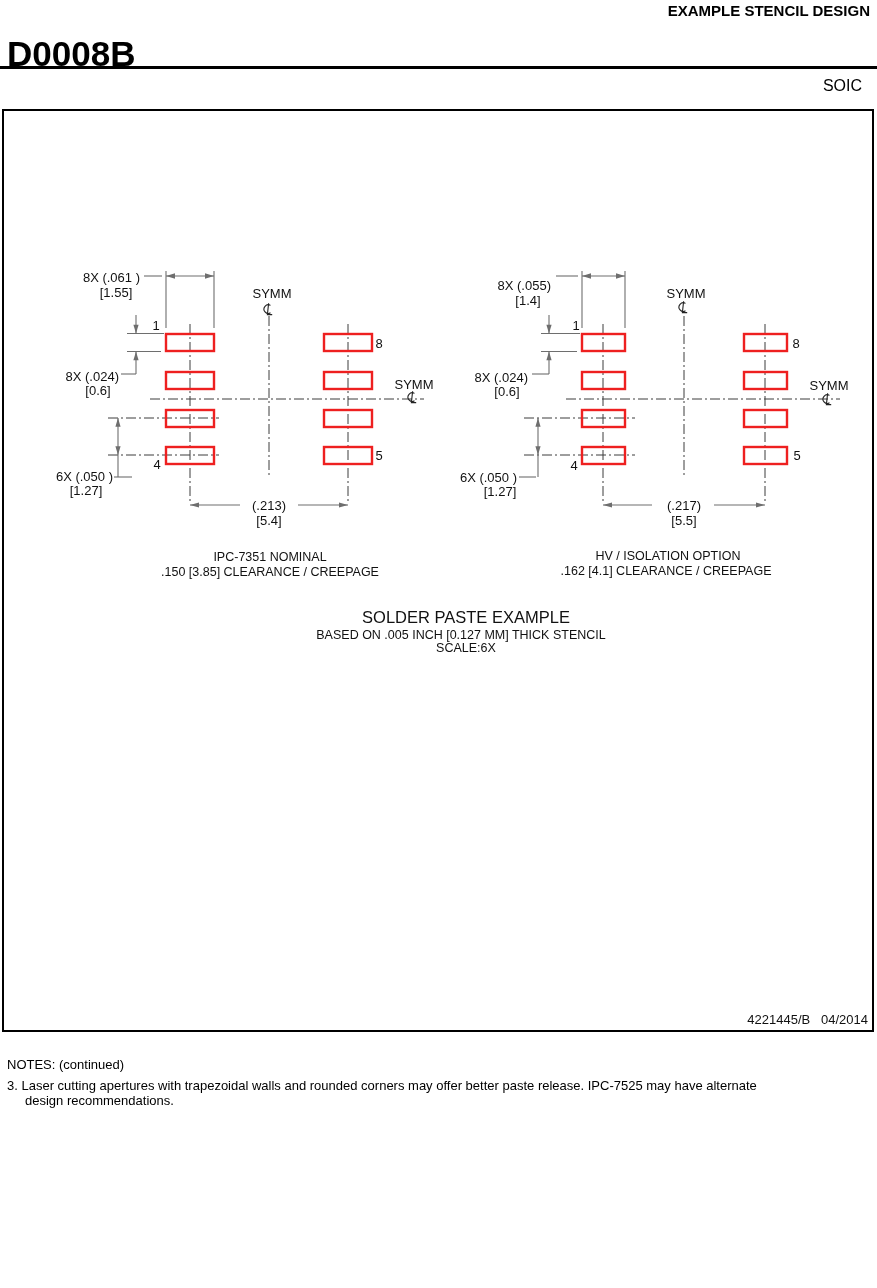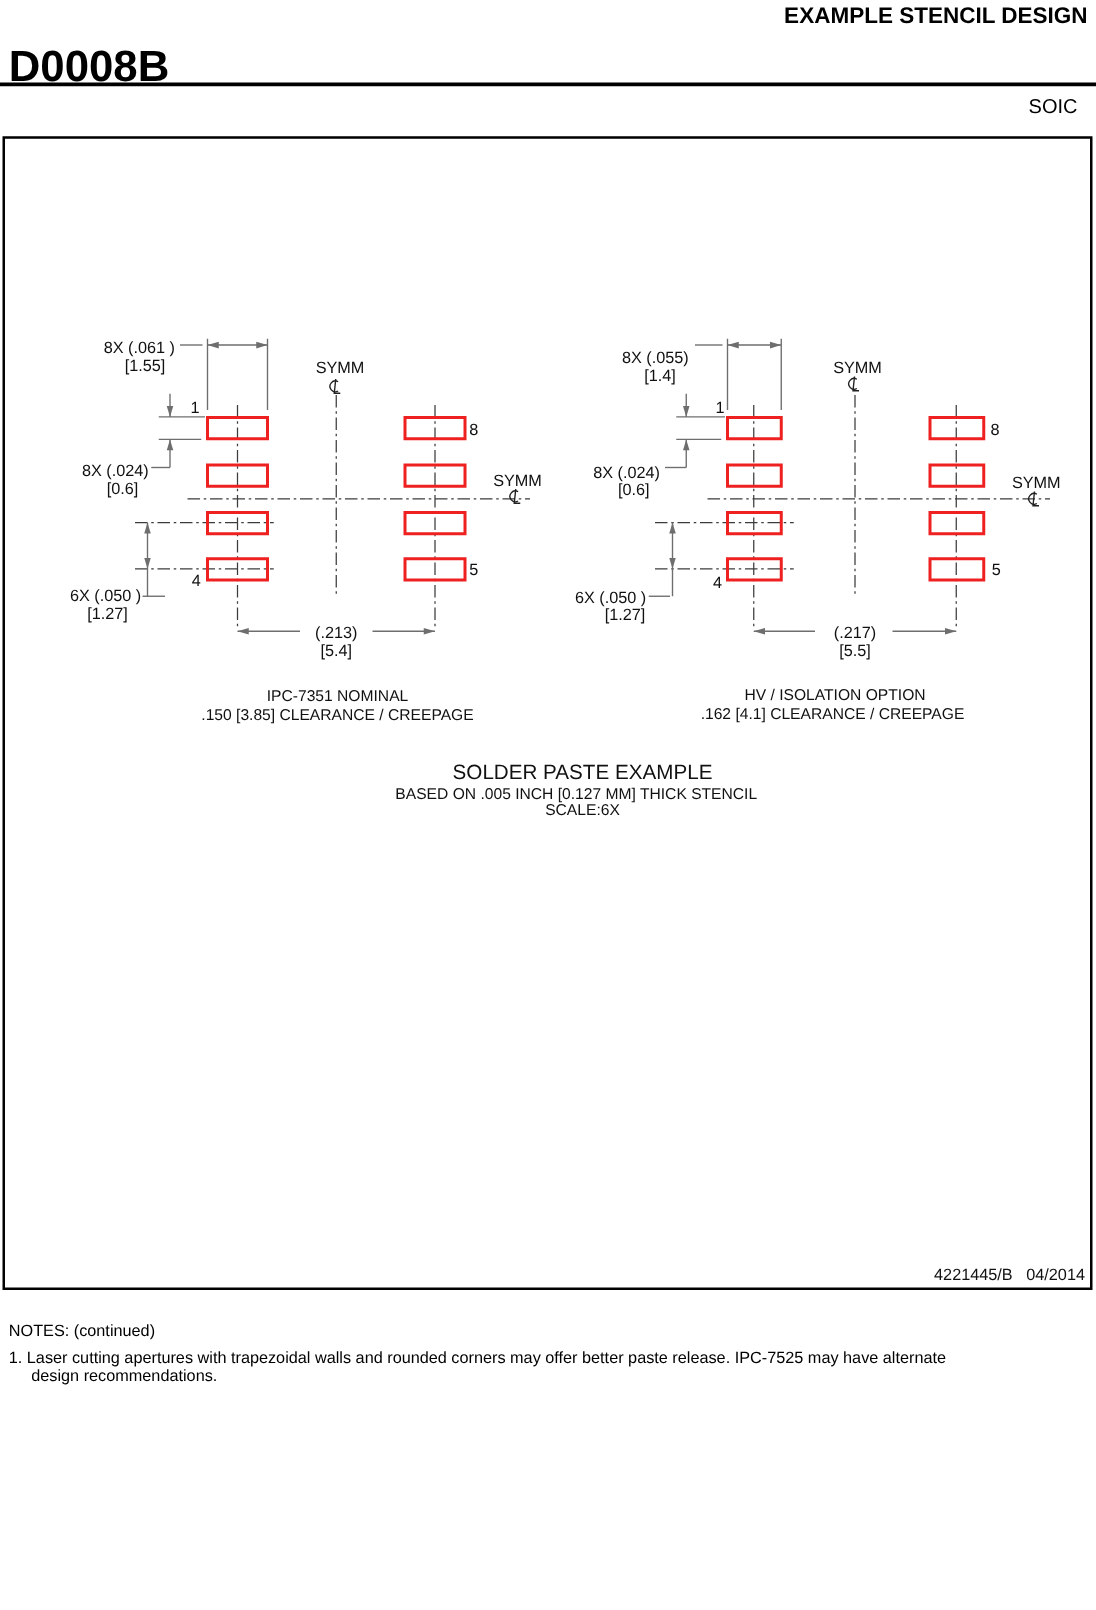--- a/index.html
+++ b/index.html
@@ -1,20 +1,20 @@
 <!DOCTYPE html>
 <html><head>
 <meta charset="utf-8">
 <style>
   html,body { margin:0; padding:0; background:#ffffff; }
   body { width:877px; height:1288px; position:relative; font-family:"Liberation Sans", sans-serif; color:#000; }
   .page { position:absolute; inset:0; width:877px; height:1288px; overflow:hidden; }
 
   
-  .doc-title      { position:absolute; top:2px;  right:7px; font-size:18px; font-weight:bold; letter-spacing:0;text-align:right; }
+  .doc-title      { position:absolute; top:2px;  right:7px; font-size:15px; font-weight:bold; letter-spacing:0;text-align:right; }
   .part-number    { position:absolute; top:34px; left:7px;  font-size:35px; font-weight:bold; }
   .package-title  { position:absolute; top:41px; right:7px; font-size:19px; font-weight:bold; }
   .header-rule    { position:absolute; top:66px; left:0; width:877px; height:3px; background:#000; }
   .package-type   { position:absolute; top:77px; right:15px; font-size:16px; }
 
   
   .drawing-svg { position:absolute; left:0; top:0; }
   .dimtext  { font-size:13px; fill:#111; }
   .captext  { font-size:12.5px; fill:#111; }
   .bigtext  { font-size:16.5px; fill:#111; }
@@ -192,18 +192,18 @@
     <g>
       <text class="bigtext" x="466" y="623" text-anchor="middle">SOLDER PASTE EXAMPLE</text>
       <text class="captext" x="461" y="639" text-anchor="middle">BASED ON .005 INCH [0.127 MM] THICK STENCIL</text>
       <text class="captext" x="466" y="652" text-anchor="middle">SCALE:6X</text>
     </g>
 
     <text class="dimtext pre" x="868" y="1024" text-anchor="end">4221445/B   04/2014</text>
   </svg>
 
   <div class="notes-heading">NOTES: (continued)</div>
-  <div class="note-line note-l1">1. Laser cutting apertures with trapezoidal walls and rounded corners may offer better paste release. IPC-7525 may have alternate</div>
+  <div class="note-line note-l1">3. Laser cutting apertures with trapezoidal walls and rounded corners may offer better paste release. IPC-7525 may have alternate</div>
   <div class="note-line note-l2">design recommendations.</div>
 
   <div class="footer-url">www.ti.com</div>
 
 </div>
 
 </body></html>

